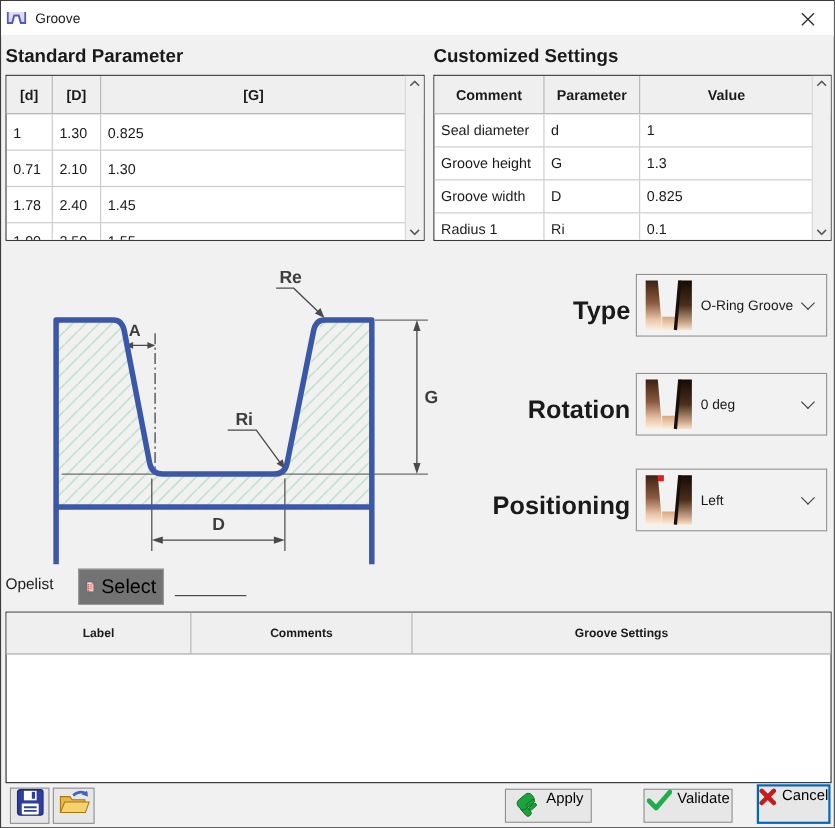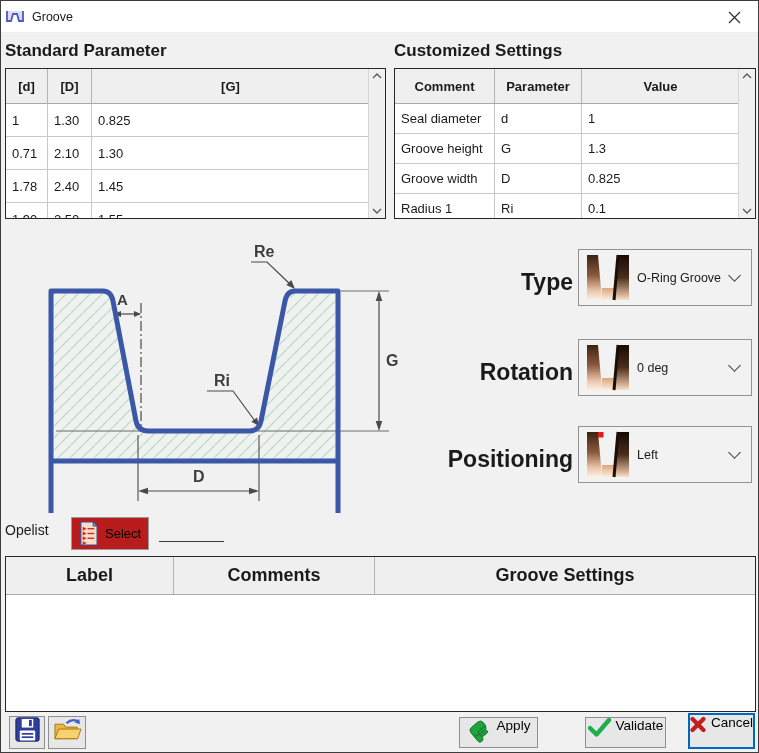--- a/index.html
+++ b/index.html
@@ -23,25 +23,25 @@
   .std .c0{width:42px}.std .c1{width:44px}.std .c2{width:278px}
   .cst .c0{width:100px}.cst .c1{width:87px}.cst .c2{width:158px}
   .vscroll{position:absolute;right:0;top:0;bottom:0;width:17px;background:#f0f0f0;border-left:1px solid #d6d6d6;display:flex;flex-direction:column;justify-content:space-between;align-items:center;padding:4px 0}
   
   .flabel{position:absolute;left:430px;width:142px;text-align:right;font-size:23px;font-weight:bold}
   .combo{position:absolute;left:577px;width:174px;height:57px;background:#f2f2f2;border:1px solid #929292;display:flex;align-items:center;padding:4px 0 4px 5px;cursor:pointer}
   .combo .val{flex:1;font-size:12.5px;margin-left:7px}
   .chev{width:9px;height:9px;border-right:1.6px solid #3a3a3a;border-bottom:1.6px solid #3a3a3a;transform:rotate(45deg);margin-right:12px;margin-top:-4px}
   
   .opelist-label{position:absolute;left:4px;top:521px;font-size:14px;font-weight:normal}
-  .select-btn{position:absolute;left:70px;top:516px;width:78px;height:33px;background:#b91c1c;border:1px solid #9a9a9a;display:flex;align-items:center;gap:6px;padding:0 6px;font-size:13px;cursor:pointer}
+  .select-btn{position:absolute;left:70px;top:516px;width:78px;height:33px;background:#737373;border:1px solid #9a9a9a;display:flex;align-items:center;gap:6px;padding:0 6px;font-size:18px;cursor:pointer}
   .opelist-line{position:absolute;left:158px;top:540px;width:65px;border-top:1.4px solid #3a3a3a}
   
   .btable{position:absolute;left:4px;top:555px;width:751px;height:156px;background:#fff;border:1px solid #262626}
-  .btable .tbl-head{height:38px;font-size:18px}
+  .btable .tbl-head{height:38px;font-size:11px}
   .btable .h0{width:168px}.btable .h1{width:201px}.btable .h2{flex:1;border-right:none}
   .btable-body{height:116px}
   
   .btn{position:absolute;background:#e7e7e7;border:1px solid #8f8f8f;display:flex;align-items:flex-start;justify-content:center;gap:5px;font-size:13.5px;cursor:pointer}
   .btn-save{left:8px;top:715px;width:36px;height:33px}
   .btn-open{left:47px;top:715px;width:38px;height:33px}
   .btn-apply{left:458px;top:716px;width:79px;height:31px}
   .btn-validate{left:584px;top:716px;width:81px;height:31px}
   .btn-cancel{left:687px;top:712px;width:67px;height:36px;border:2px solid #0067c0}
   svg{display:block}

